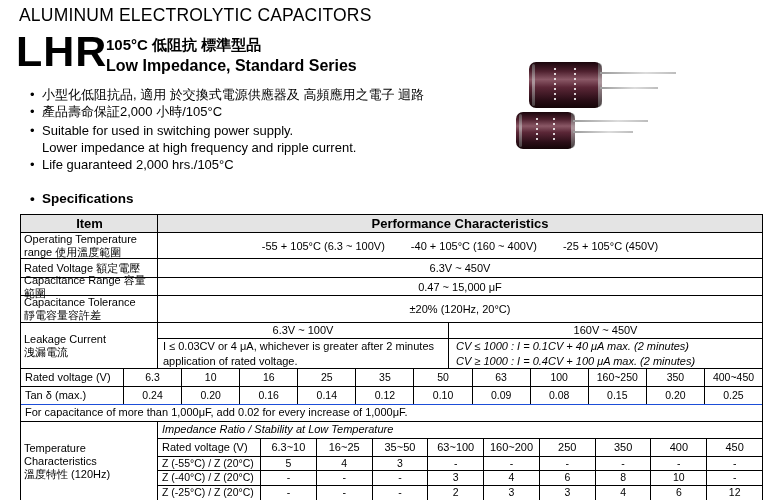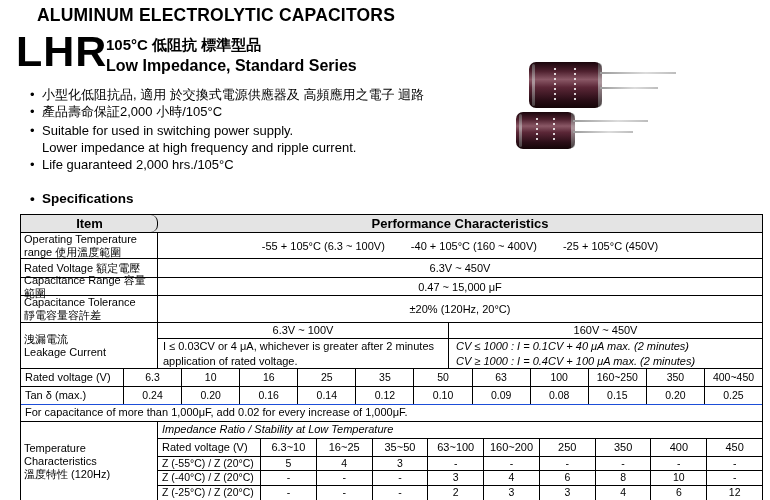--- a/index.html
+++ b/index.html
@@ -4,21 +4,21 @@
 <style>
   * { margin:0; padding:0; box-sizing:border-box; }
   html,body { background:#fff; }
   body {
     width:770px; height:500px; position:relative; overflow:hidden;
     font-family:"Liberation Sans", sans-serif; color:#000;
     -webkit-font-smoothing:antialiased;
   }
 
   
-  .doc-title { position:absolute; left:37px; top:5px; font-size:17.5px; font-weight:bold; letter-spacing:.2px; }
+  .doc-title { position:absolute; left:19px; top:5px; font-size:17.5px; font-weight:normal; letter-spacing:.2px; }
   .series-code { position:absolute; left:16px; top:27px; font-size:43px; font-weight:bold; letter-spacing:1px; }
   .series-sub { position:absolute; left:106px; top:36px; }
   .series-sub .cjk { font-size:15px; font-weight:bold; }
   .series-sub .en  { font-size:16px; font-weight:bold; margin-top:2px; }
 
   
   .cap { position:absolute; border-radius:7px;
     background:linear-gradient(180deg,#1a060c 0%,#4e202e 20%,#8a5866 38%,#5b2737 55%,#2b0e17 82%,#140507 100%);
   }
   .cap-large { left:529px; top:62px; width:73px; height:46px; }
@@ -49,21 +49,21 @@
   
   .spec-table { position:absolute; left:20px; top:214px; width:743px; border:1px solid #000; font-size:11px; }
   .tr { display:flex; border-top:1px solid #000; }
   .tr:first-child { border-top:none; }
   .td-item { width:137px; flex:0 0 137px; border-right:1px solid #000; padding:0 2px 0 3px;
              line-height:13px; display:flex; flex-direction:column; justify-content:center; }
   .td-perf { flex:1; min-width:0; }
   .center-cell { display:flex; align-items:center; justify-content:center; }
 
   .r-header { height:17px; background:#e4e4e4; font-size:13px; font-weight:bold; }
-  .r-header .td-item { text-align:center; line-height:15px; justify-content:center; align-items:center; flex-direction:row;border-radius:7px; }
+  .r-header .td-item { text-align:center; line-height:15px; justify-content:center; align-items:center; flex-direction:row; }
   .r-header .td-perf { display:flex; align-items:center; justify-content:center; }
 
   .r-optemp { height:26px; }
   .r-optemp .td-perf { display:flex; align-items:center; justify-content:center; gap:26px; }
 
   .r-rated { height:19px; }
   .r-range { height:18px; }
   .r-tol   { height:27px; }
 
   .r-leak  { height:46px; }
@@ -185,22 +185,22 @@
   <div class="tr r-tol">
     <div class="td-item">
       <div>Capacitance Tolerance</div>
       <div>靜電容量容許差</div>
     </div>
     <div class="td-perf center-cell">±20% (120Hz, 20°C)</div>
   </div>
 
   <div class="tr r-leak">
     <div class="td-item">
+      <div>Leakage Current</div>
       <div>洩漏電流</div>
-      <div>Leakage Current</div>
     </div>
     <div class="td-perf">
       <div class="leak-grid">
         <div class="leak-headers">
           <div class="leak-h-low">6.3V ~ 100V</div>
           <div class="leak-h-high">160V ~ 450V</div>
         </div>
         <div class="leak-body">
           <div class="leak-b-low">
             <div>I ≤ 0.03CV or 4 μA, whichever is greater after 2 minutes</div>

